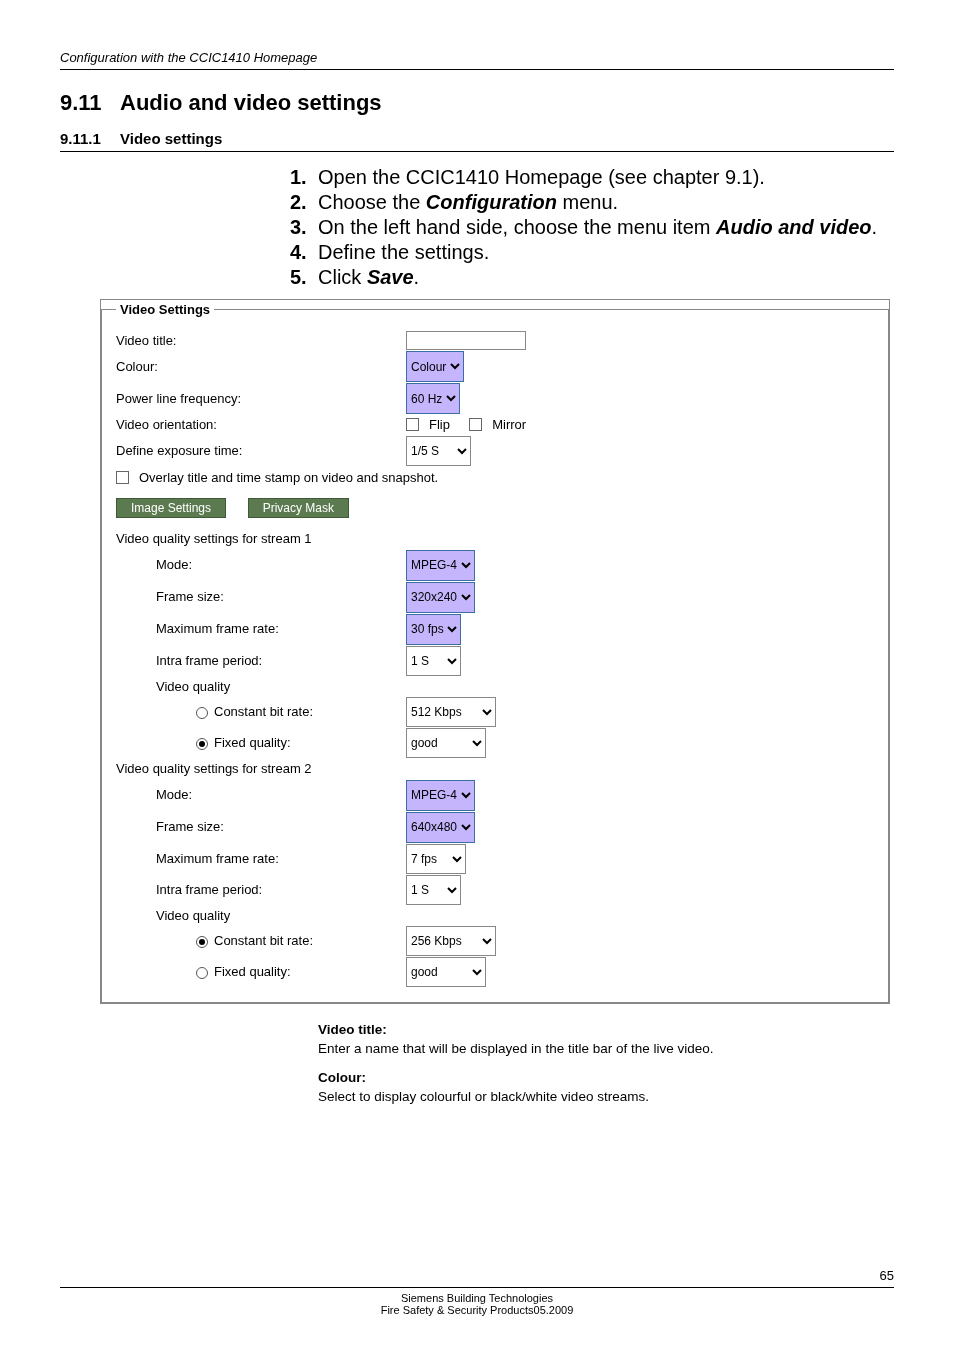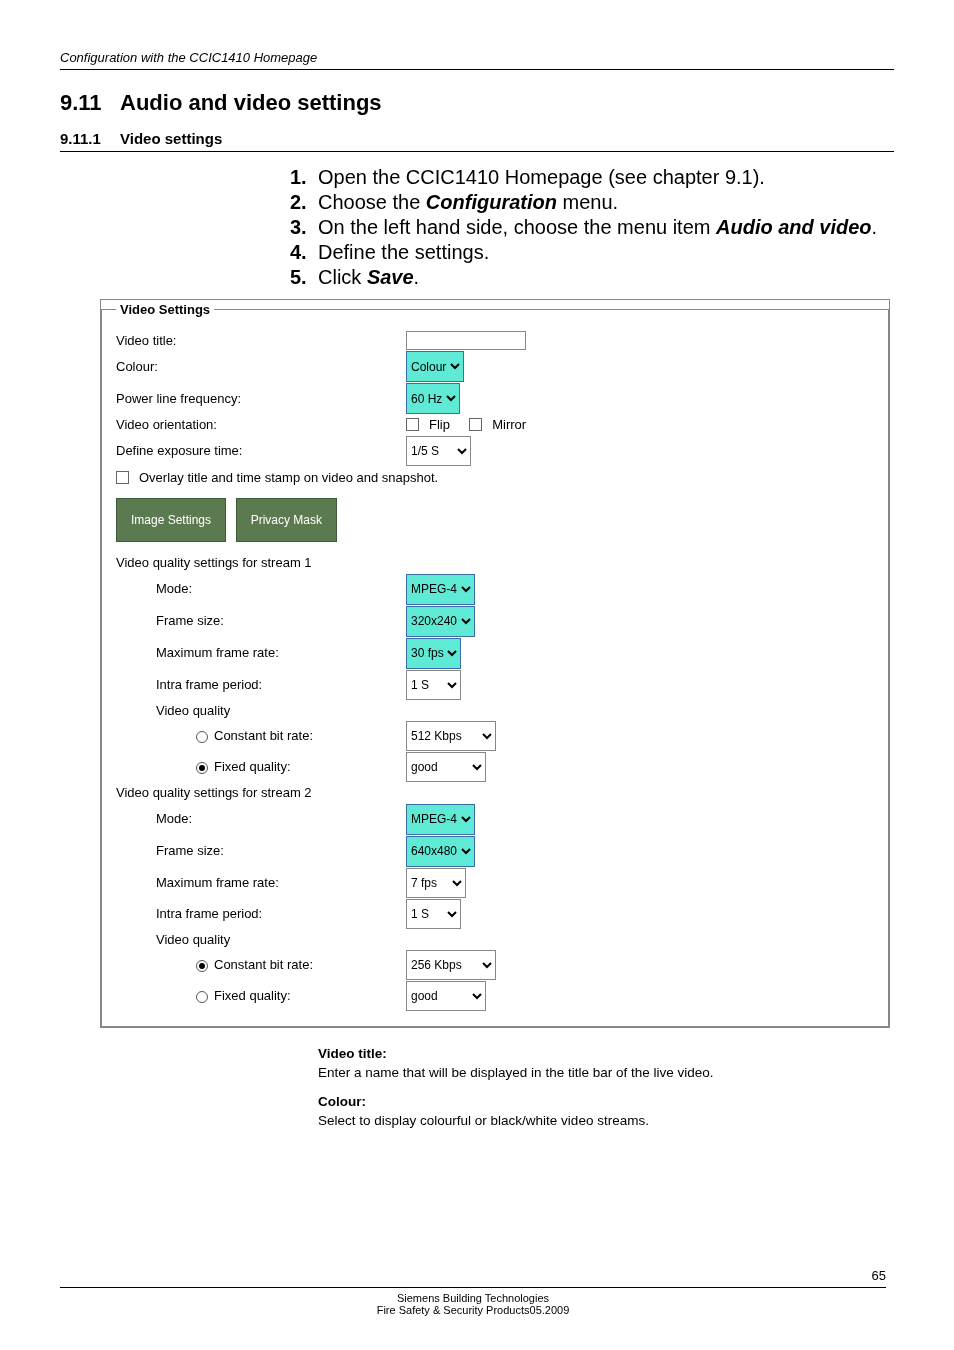--- a/index.html
+++ b/index.html
@@ -79,50 +79,50 @@
   .row .ctrl { display: flex; align-items: center; gap: 6px; }
   input[type=text].txt {
     height: 19px;
     font-size: 12px;
     border: 1px solid #888;
     padding: 0 2px;
   }
   select.sel {
     font-size: 12px;
     border: 1px solid #3a6ea5;
-    background: #5eead4;
+    background: #c4b5fd;
     height: 31px;
   }
   select.selgray {
     font-size: 12px;
     border: 1px solid #888;
     background: #fff;
     height: 30px;
   }
   .greenbtn {
     background: #5c7a50;
     color: #fff;
     border: 1px solid #3f5a37;
     font-size: 12px;
-    padding: 14px 14px;
-    margin: 10px 6px 10px 0;
+    padding: 2px 14px;
+    margin: 10px 18px 10px 0;
     cursor: pointer;
   }
   .chk { width:13px;height:13px;border:1px solid #666;display:inline-block;vertical-align:middle;margin-right:4px;background:#fff; }
   .radio { width:12px;height:12px;border:1px solid #555;border-radius:50%;display:inline-block;vertical-align:middle;margin-right:6px;background:#fff;position:relative; }
   .radio.checked::after { content:"";position:absolute;top:2px;left:2px;width:6px;height:6px;border-radius:50%;background:#000; }
 
   .desc-block { margin-left: 258px; margin-top: 12px; font-size: 13.5px; }
   .desc-block .h { font-weight: bold; margin-top: 14px; margin-bottom: 4px; }
 
   .footer {
     position: absolute;
     bottom: 34px;
     left: 60px;
-    right: 68px;
+    right: 60px;
     font-size: 11px;
   }
   .footer .pnum { text-align: right; font-size: 13px; margin-bottom: 4px; }
   .footer-rule { border:none;border-top:1px solid #000;margin:2px 0 4px 0; }
   .footer .fline { display:flex;justify-content:center; }
 </style>
 </head>
 <body>
 
 <div class="page">

